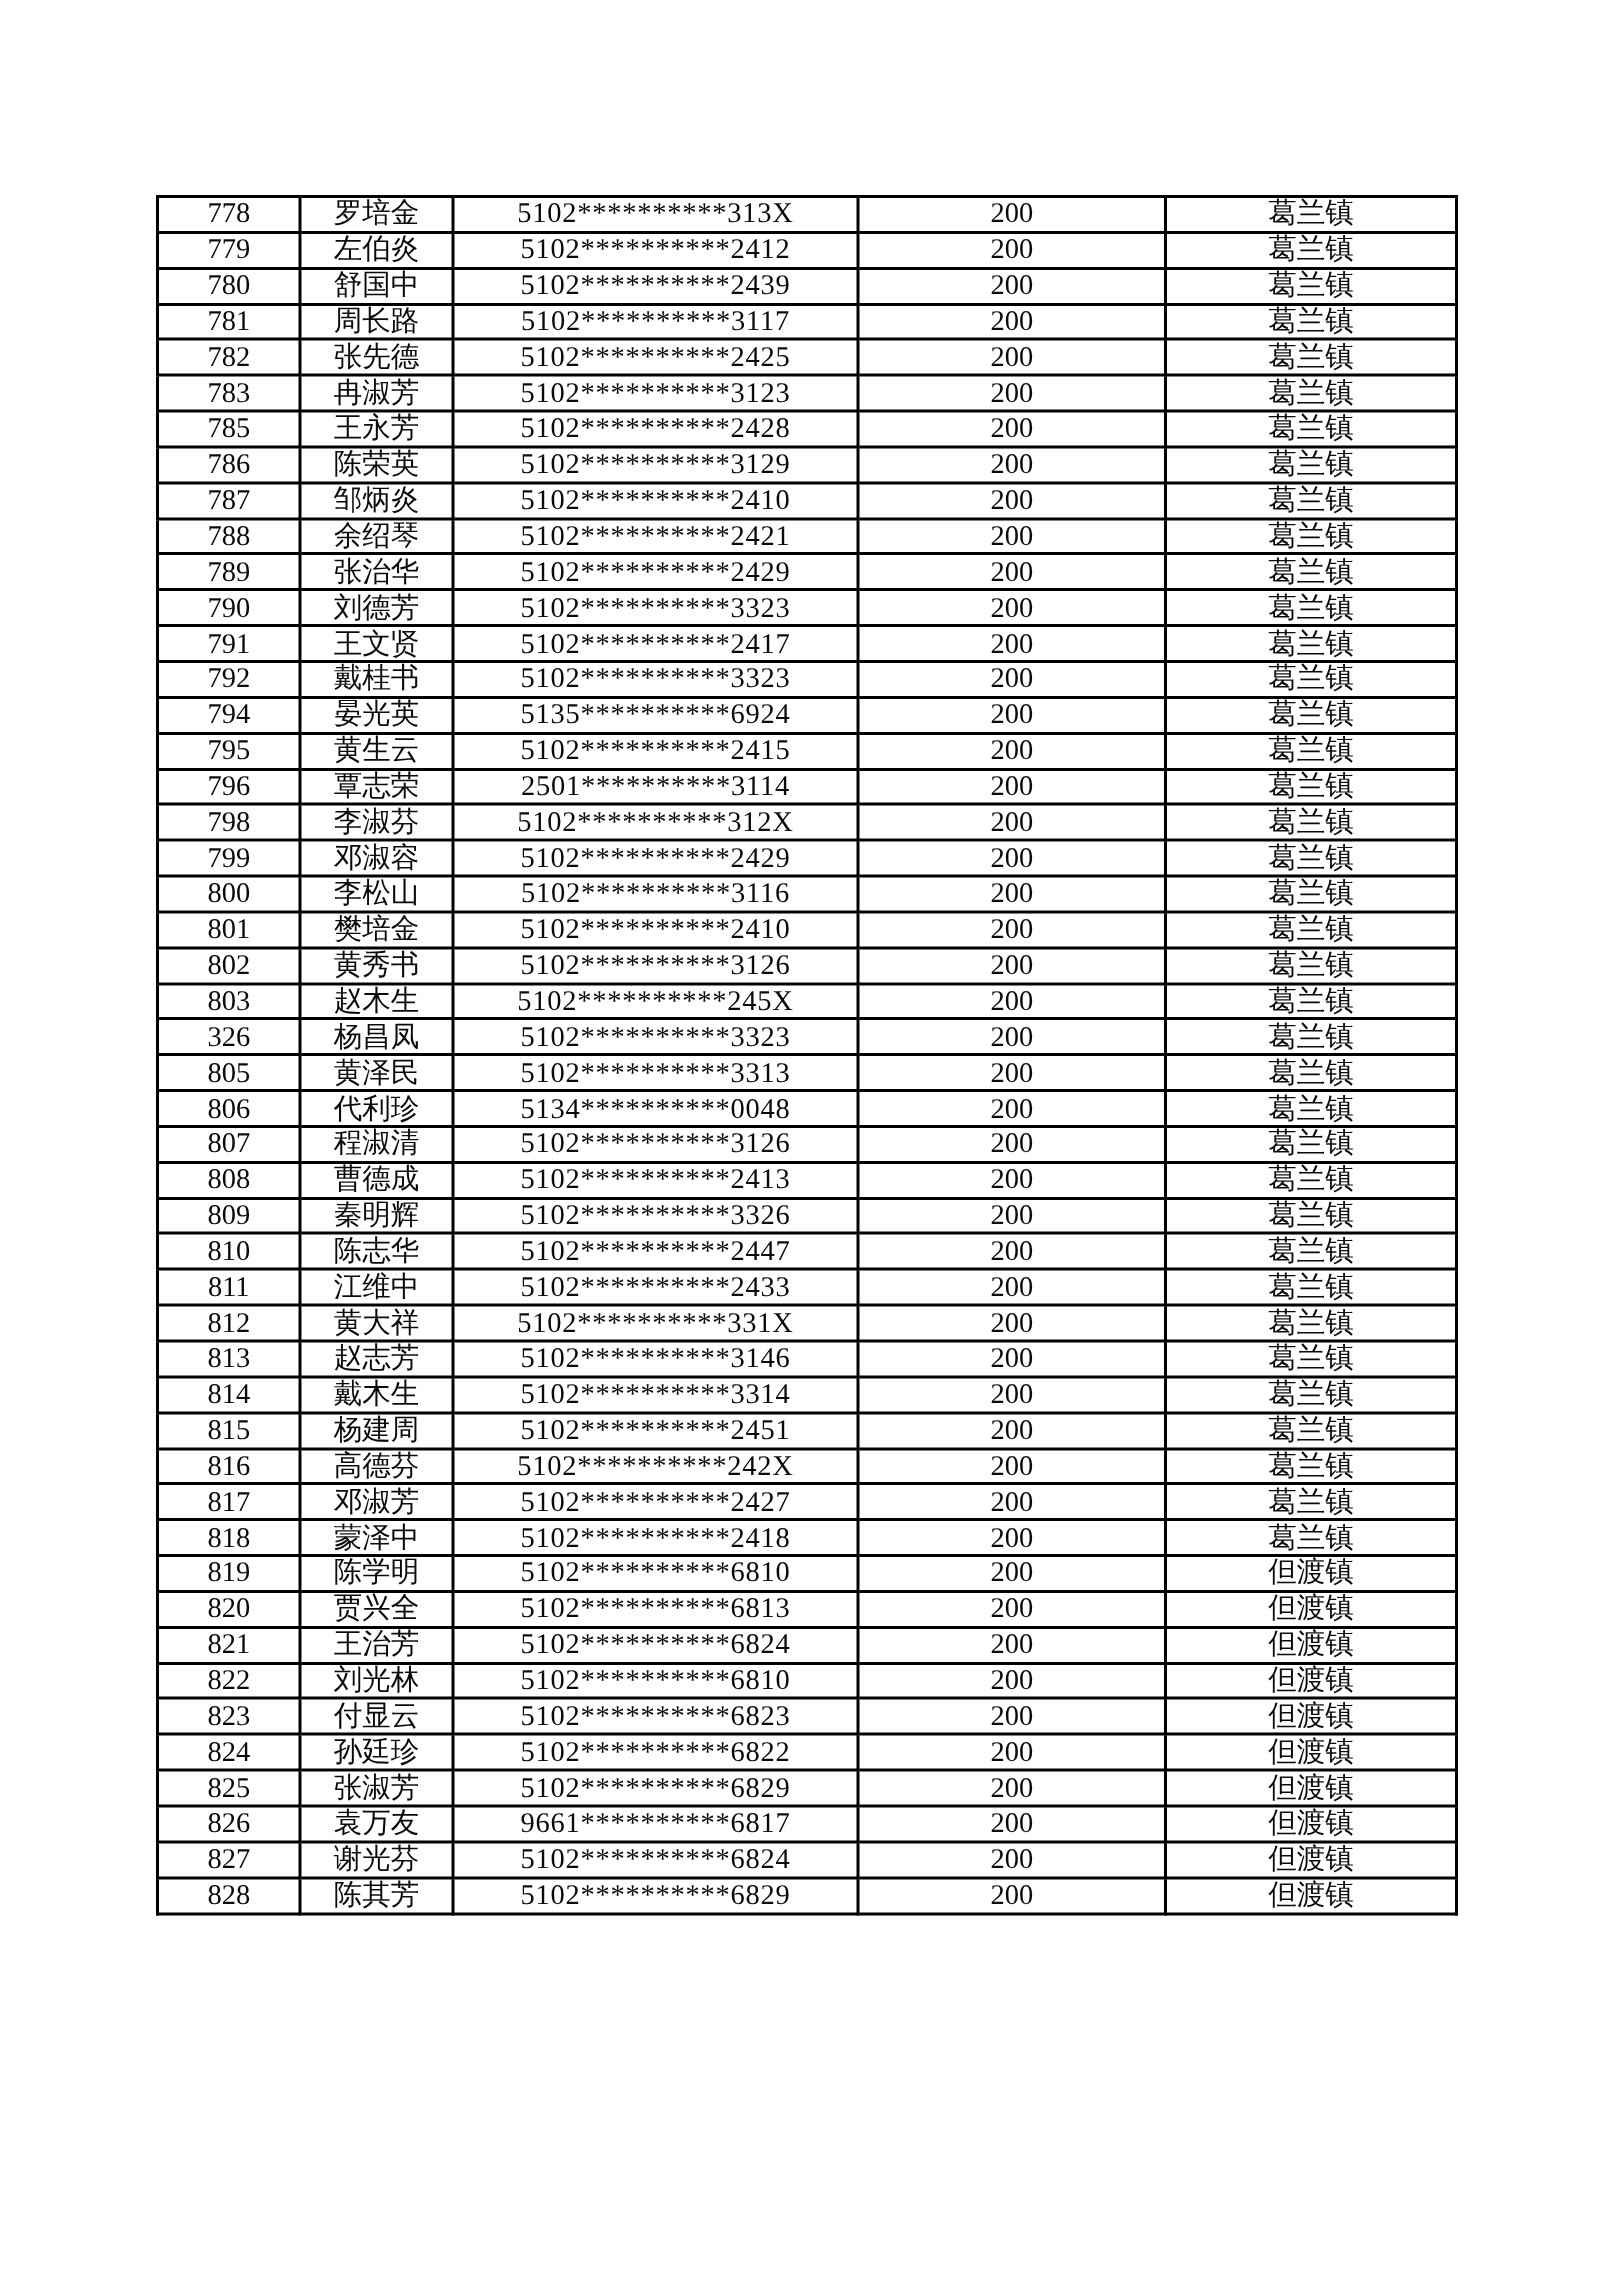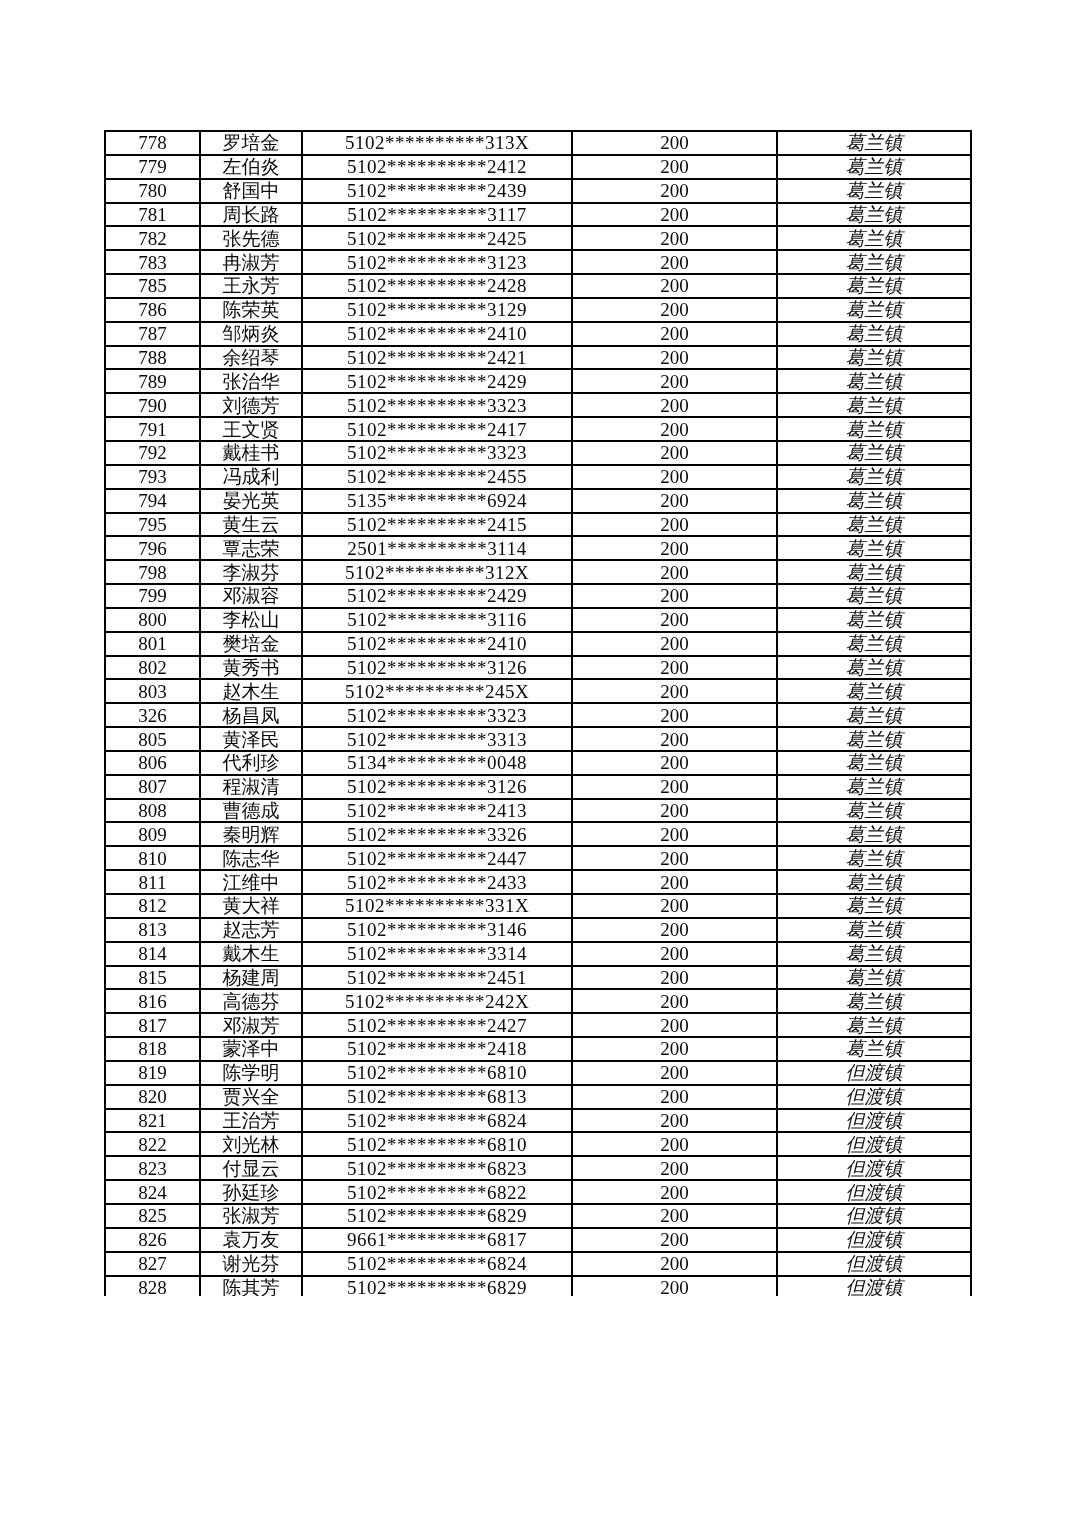--- a/index.html
+++ b/index.html
@@ -19,21 +19,21 @@
     padding:0;
     text-align:center;
     vertical-align:middle;
     font-size:19px;
     line-height:1;
     white-space:nowrap;
     overflow:hidden;
     color:#0a0a0a;
   }
   td.c-id{font-size:19px;letter-spacing:0.5px;}
-  td.c-town{color:#1c1c1c;font-style:italic;}
+  td.c-town{color:#1c1c1c;}
   .bottom-rule{
     position:absolute;left:104px;top:1375px;width:866px;height:1px;
     background:#000;
   }
   .footer{
     position:absolute;left:0;top:1427px;width:1074px;
     text-align:center;font-size:17px;color:#111;padding-left:36px;
   }
   .footer .pageno{
     font-family:"Liberation Sans","DejaVu Sans",sans-serif;
@@ -146,27 +146,20 @@
           <td class="c-town">葛兰镇</td>
         </tr>
         <tr>
           <td class="c-seq">792</td>
           <td class="c-name">戴桂书</td>
           <td class="c-id">5102**********3323</td>
           <td class="c-amount">200</td>
           <td class="c-town">葛兰镇</td>
         </tr>
         <tr>
-          <td class="c-seq">793</td>
-          <td class="c-name">冯成利</td>
-          <td class="c-id">5102**********2455</td>
-          <td class="c-amount">200</td>
-          <td class="c-town">葛兰镇</td>
-        </tr>
-        <tr>
           <td class="c-seq">794</td>
           <td class="c-name">晏光英</td>
           <td class="c-id">5135**********6924</td>
           <td class="c-amount">200</td>
           <td class="c-town">葛兰镇</td>
         </tr>
         <tr>
           <td class="c-seq">795</td>
           <td class="c-name">黄生云</td>
           <td class="c-id">5102**********2415</td>
@@ -390,27 +383,20 @@
           <td class="c-amount">200</td>
           <td class="c-town">但渡镇</td>
         </tr>
         <tr>
           <td class="c-seq">828</td>
           <td class="c-name">陈其芳</td>
           <td class="c-id">5102**********6829</td>
           <td class="c-amount">200</td>
           <td class="c-town">但渡镇</td>
         </tr>
-        <tr>
-          <td class="c-seq">829</td>
-          <td class="c-name">张述田</td>
-          <td class="c-id">5102**********6810</td>
-          <td class="c-amount">200</td>
-          <td class="c-town">但渡镇</td>
-        </tr>
       </tbody>
   </table>
 
   <div class="bottom-rule"></div>
 
   <div class="footer">
     <span>第</span><span class="pageno">16</span><span>页</span>
   </div>
 
 </div>

